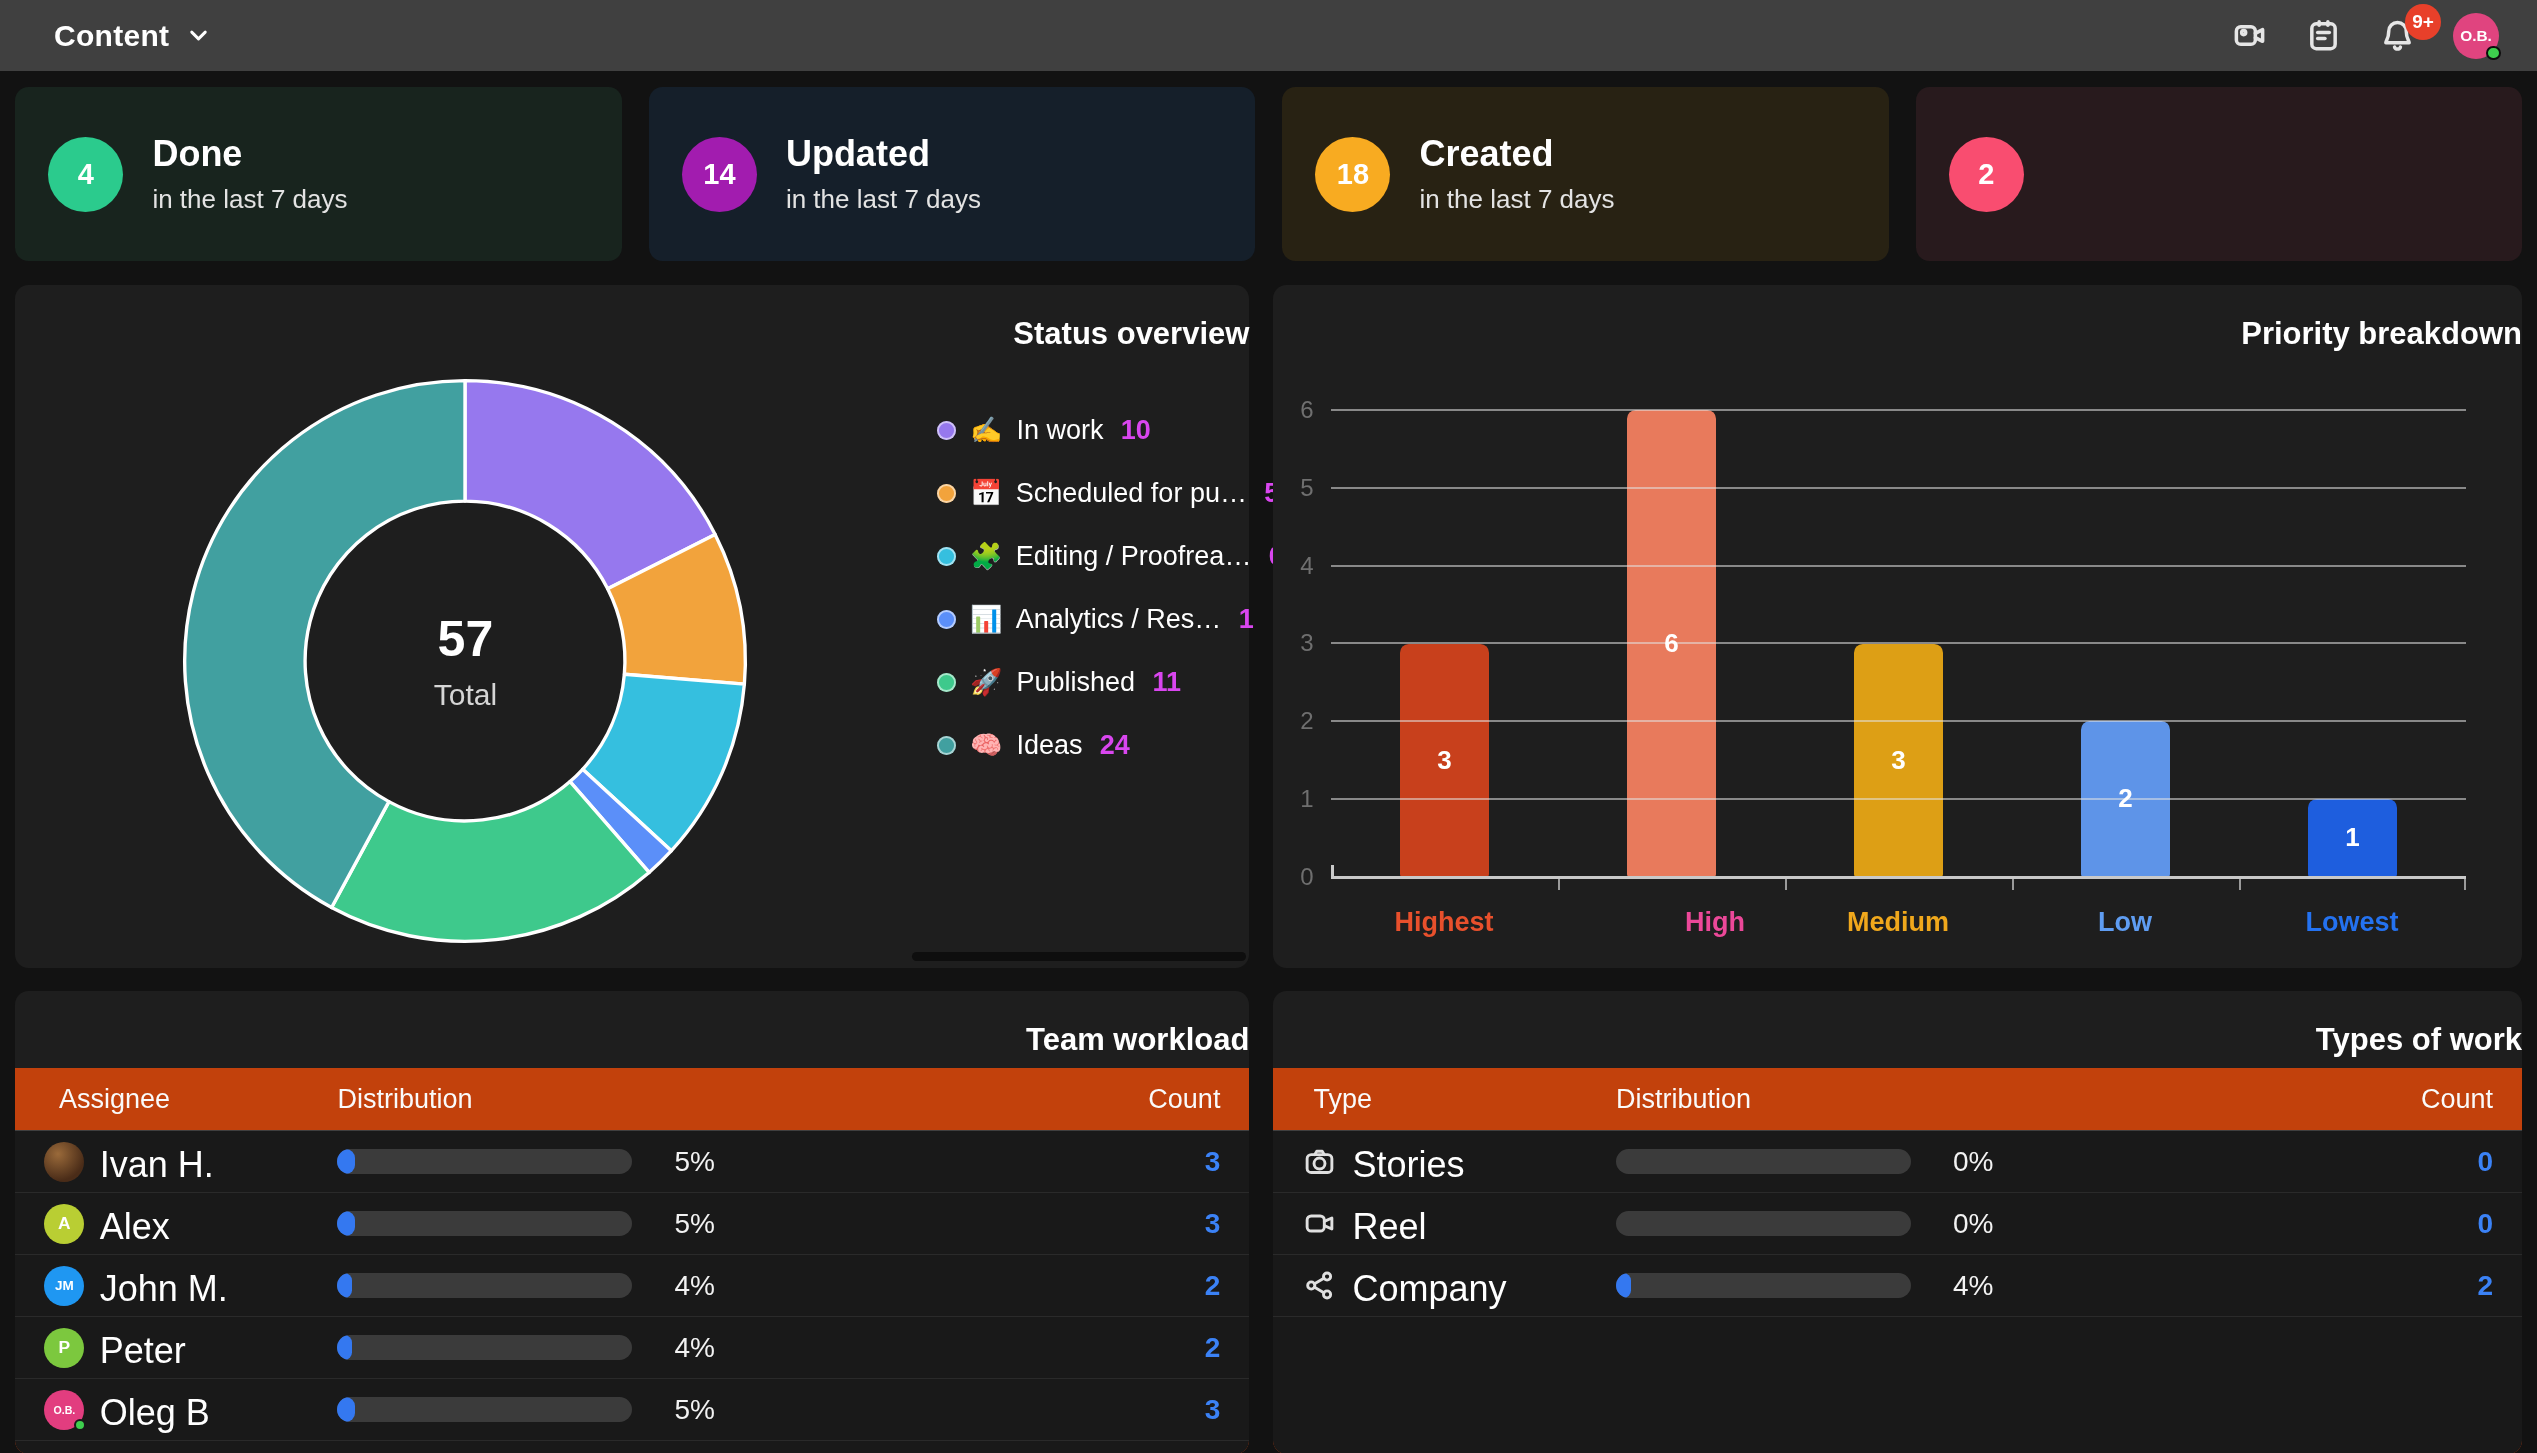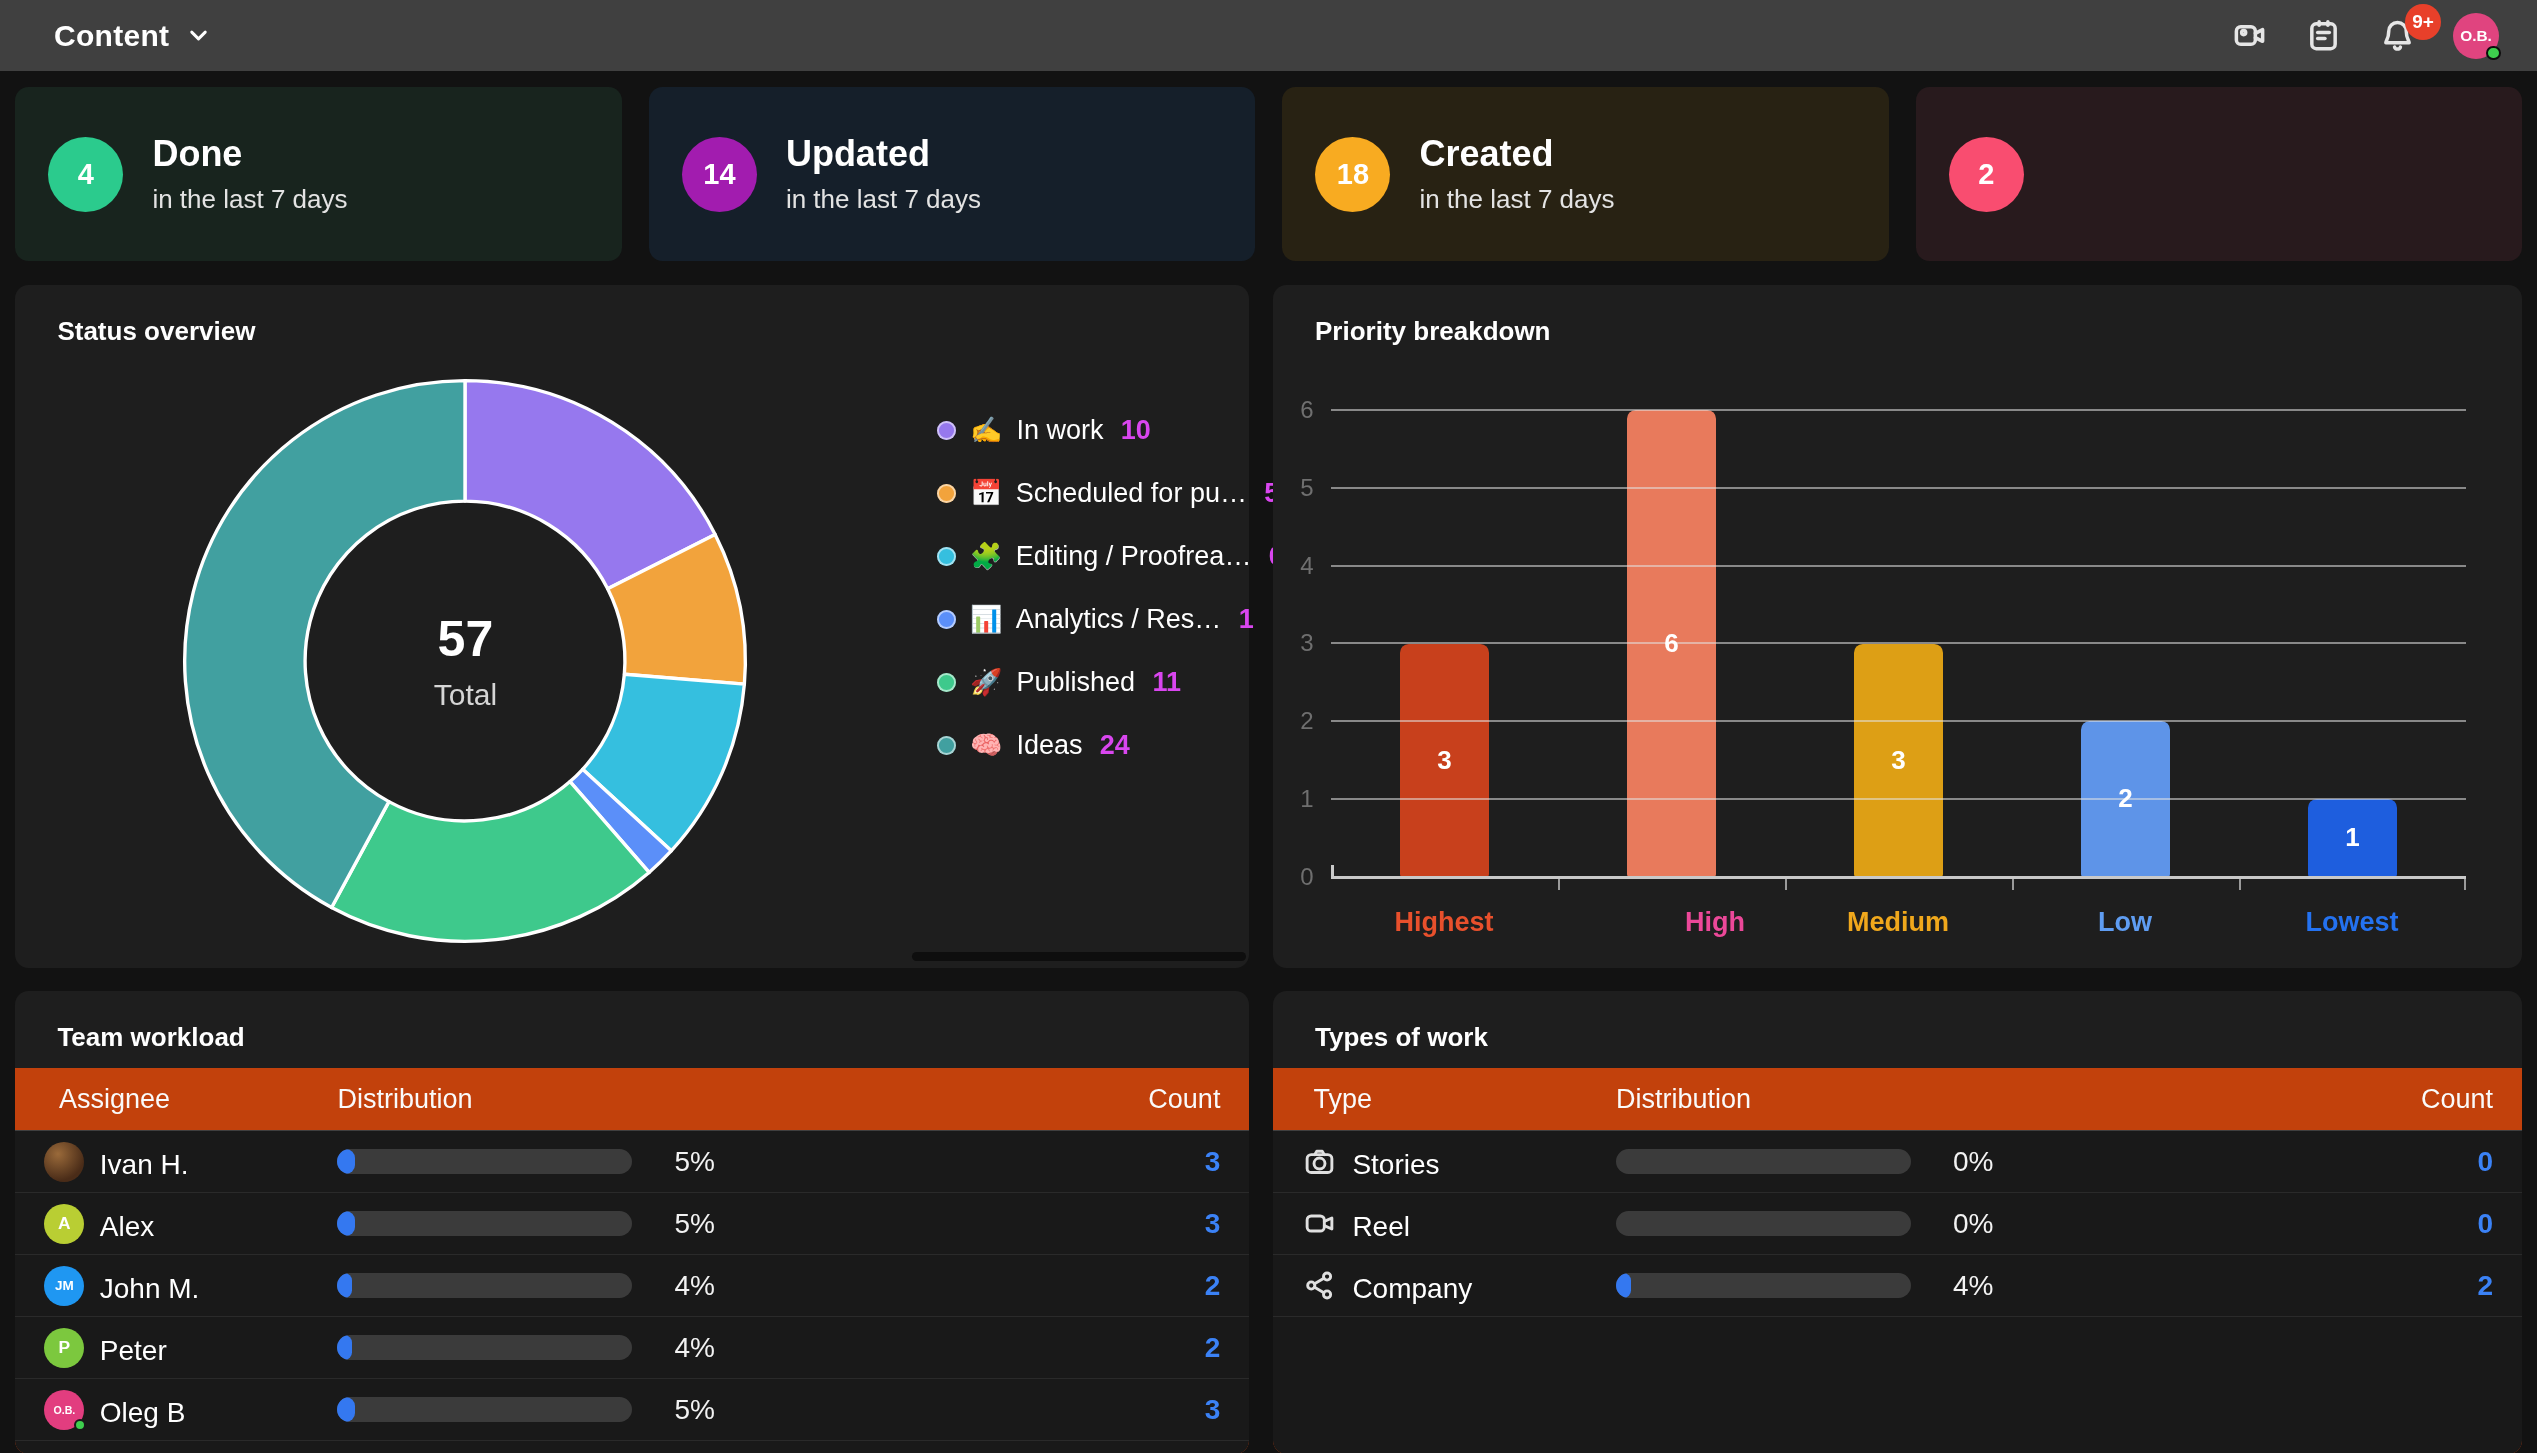--- a/index.html
+++ b/index.html
@@ -29,21 +29,21 @@
   .sum-card { border-radius:13.5px; display:flex; align-items:center; padding:0 33px; cursor:pointer; }
   .sum-circle { width:75px; height:75px; border-radius:50%; flex:none;
                 display:flex; align-items:center; justify-content:center;
                 font-size:29px; font-weight:700; color:#fff; }
   .sum-text { margin-left:29px; }
   .sum-label { font-size:36px; font-weight:700; }
   .sum-sub { font-size:26px; color:#e3e3e3; margin-top:9.6px; font-weight:400; }
 
   
   .card { position:absolute; background:#1e1e1e; border-radius:13.5px; }
-  .card-title { font-size:26px; font-weight:700; padding:31px 0 0 42px; }
+  .card-title { font-size:31px; font-weight:700; padding:31px 0 0 42px;text-align:right; }
 
   
   #donut-wrap { position:absolute; left:161px; top:87px; width:578px; height:578px; }
   .donut-center { position:absolute; left:161px; top:87px; width:578px; height:578px;
                   display:flex; flex-direction:column; align-items:center; justify-content:center; pointer-events:none; }
   .donut-total-value { font-size:50px; font-weight:700; }
   .donut-total-label { font-size:30px; color:#d6d6d6; margin-top:9.6px; }
   #donut-legend { position:absolute; left:922px; top:125px; width:309px; }
   .legend-item { display:flex; align-items:center; gap:13.5px; height:40px; margin-bottom:23px; cursor:pointer; white-space:nowrap; }
   .legend-dot { width:19px; height:19px; border-radius:50%; flex:none; box-shadow:0 0 0 1.9px rgba(255,255,255,.55) inset; }
@@ -73,21 +73,21 @@
   .col-a { display:flex; align-items:center; gap:15.4px; }
   .tw .col-a { width:293px; } .tow .col-a { width:314px; }
   .tw .col-h-a { width:293px; padding-left:14.5px; } .tow .col-h-a { width:314px; padding-left:11.6px; }
   .col-h-b { }
   .col-h-c { margin-left:auto; }
   .row-avatar { width:40px; height:40px; border-radius:50%; flex:none; position:relative;
                 display:flex; align-items:center; justify-content:center; font-weight:700; color:#fff; }
   .row-avatar.photo { background:radial-gradient(circle at 35% 30%, #9a6a3a, #4a2c18 70%); }
   .row-avatar .status-dot { position:absolute; right:-1.9px; bottom:-1.9px; width:12.5px; height:12.5px;
                 border-radius:50%; background:#3ecf4e; border:2.9px solid #191919; }
-  .row-name { font-size:28px; font-weight:500; color:#fff; white-space:nowrap;margin-top:7px; }
+  .row-name { font-size:36px; font-weight:500; color:#fff; white-space:nowrap;margin-top:7px; }
   .type-icon { width:35px; height:35px; flex:none; display:flex; align-items:center; justify-content:center; }
   .type-icon svg { stroke:#e0e0e0; fill:none; stroke-width:2.1; stroke-linecap:round; stroke-linejoin:round; }
   .bar-track { width:295px; height:25px; border-radius:12.5px; background:#3b3b3b; overflow:hidden; flex:none; }
   .bar-fill { height:100%; border-radius:12.5px; background:#3478f0; }
   .pct { font-size:28px; color:#f2f2f2; margin-left:42px; width:116px; }
   .count { margin-left:auto; font-size:28px; font-weight:700; color:#3b82f6; }
 </style>
 </head>
 <body>
 

